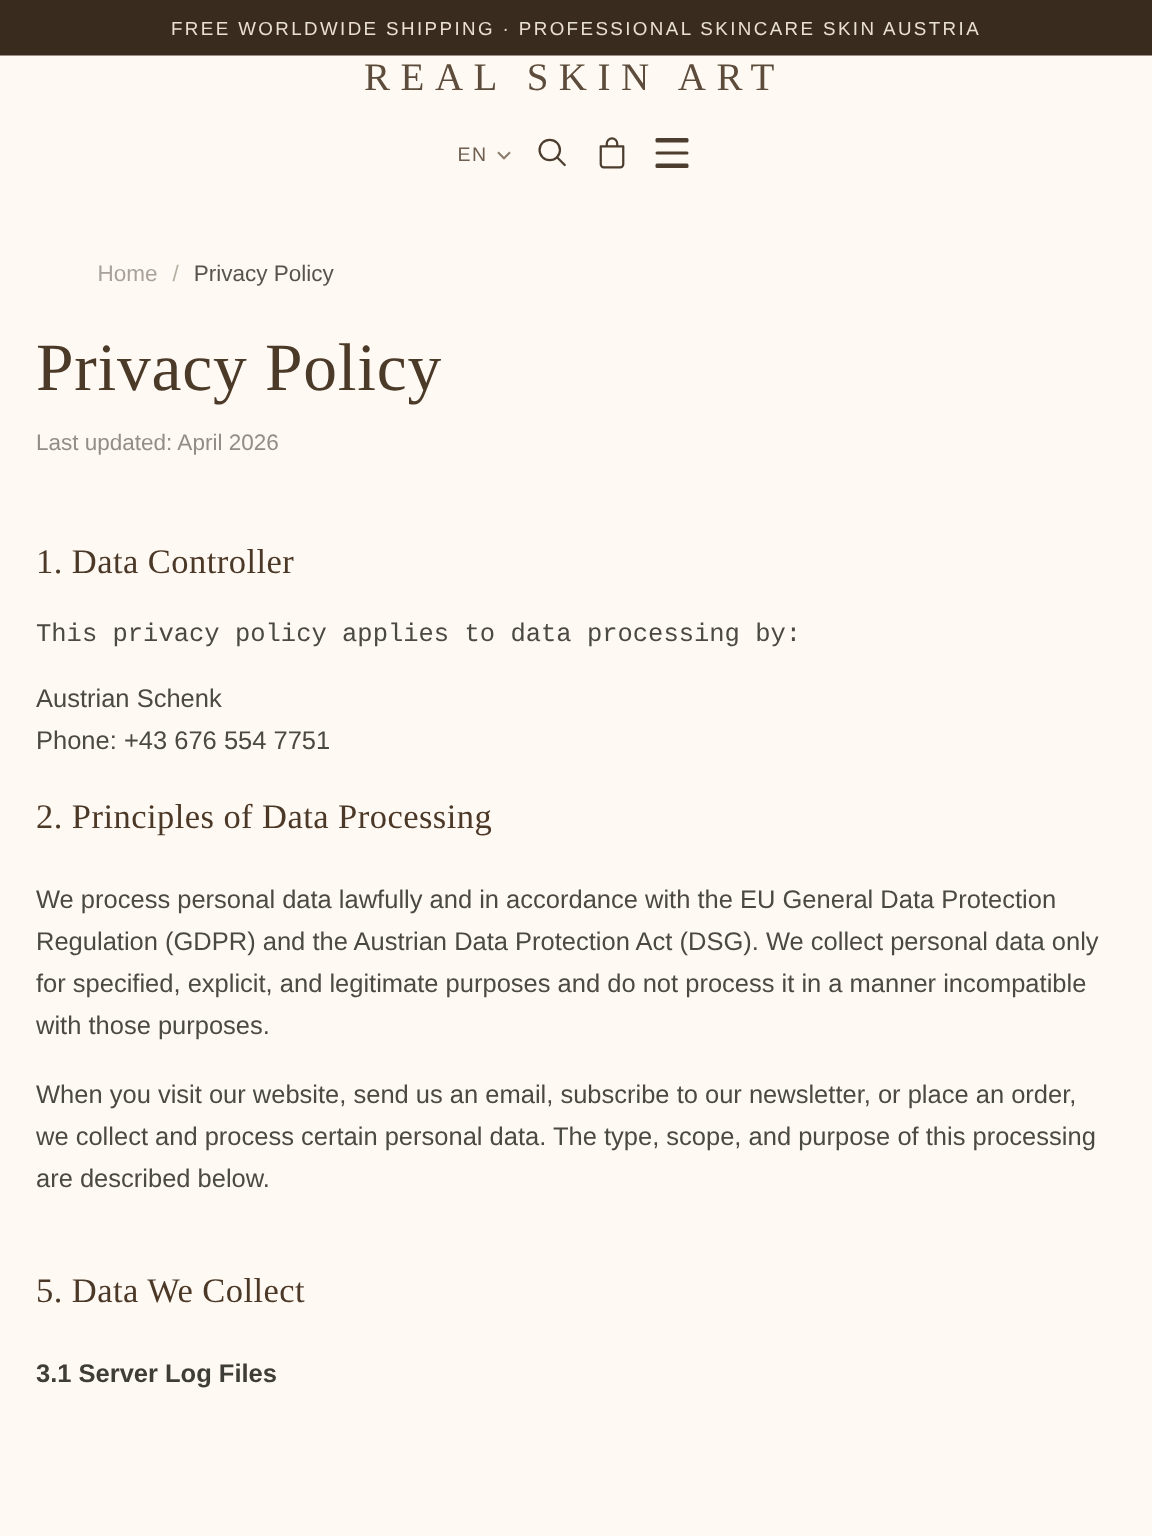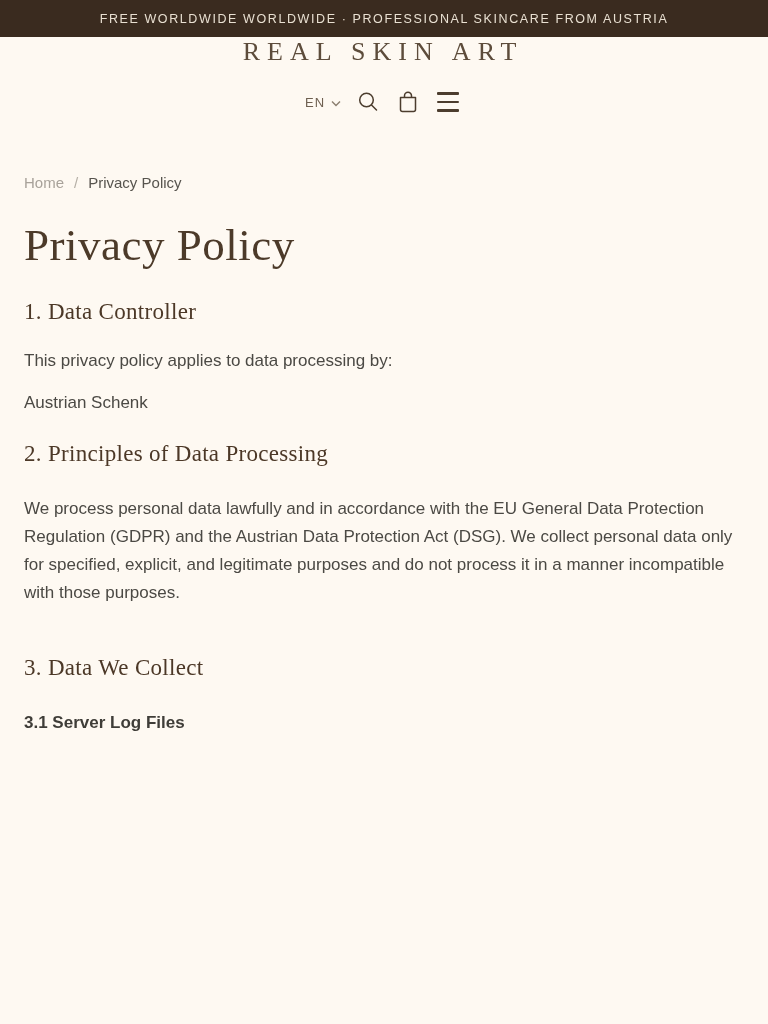--- a/index.html
+++ b/index.html
@@ -51,21 +51,21 @@
     color: #4C3D2E;
   }
   .icon-btn svg { display: block; }
   .burger { display: flex; flex-direction: column; gap: 6px; width: 22px; }
   .burger i { display: block; height: 2.4px; background: #4C3D2E; border-radius: 1px; }
   
   main { width: 768px; padding: 0 24px; }
   .breadcrumb {
     margin-top: 59px;
     font-size: 15px;
-    display: flex; gap: 10px; align-items: center;
+    display: flex; gap: 10px; align-items: center; margin-left: 41px;
   }
   .breadcrumb .home { color: #A8A29A; text-decoration: none; cursor: pointer; }
   .breadcrumb .sep  { color: #B5AFA6; }
   .breadcrumb .current { color: #57544E; }
   h1 {
     margin-top: 26px;
     font-family: "Liberation Serif", serif;
     font-weight: 400;
     font-size: 45px;
     line-height: 56px;
@@ -78,29 +78,29 @@
     color: #928E86;
   }
   h2 {
     font-family: "Liberation Serif", serif;
     font-weight: 400;
     font-size: 23px;
     line-height: 30px;
     color: #4C3827;
     letter-spacing: 0.3px;
   }
-  .h2-1 { margin-top: 24px; }
+  .h2-1 { margin-top: 56px; }
   .h2-2 { margin-top: 22px; }
   .h2-3 { margin-top: 46px; }
   p.body, .contact {
     font-size: 17px;
     line-height: 28px;
     color: #4B4944;
   }
-  .p-intro { margin-top: 20px; }
+  .p-intro { margin-top: 20px; font-family: Liberation Mono, monospace; }
   .contact { margin-top: 14px; }
   .contact .line { display: block; }
   .contact strong { color: #3F3D38; font-weight: 700; }
   .email-label { margin-right: 5px; }
   a.link {
     color: #8A7358;
     text-decoration: underline;
     text-underline-offset: 3px;
     cursor: pointer;
   }
@@ -111,21 +111,21 @@
     font-size: 17px;
     line-height: 28px;
     font-weight: 700;
     color: #3F3D38;
   }
 </style>
 </head>
 <body>
 
 <div class="announcement">
-  <span>FREE WORLDWIDE WORLDWIDE · PROFESSIONAL SKINCARE FROM AUSTRIA</span>
+  <span>FREE WORLDWIDE SHIPPING · PROFESSIONAL SKINCARE SKIN AUSTRIA</span>
 </div>
 
 <header>
   <div class="logo">REAL SKIN ART</div>
   <div class="header-right">
     <button class="lang-btn">
       <span>EN</span>
       <span>
         <svg width="10" height="7" viewBox="0 0 10 7" fill="none" stroke="#8B7E6F" stroke-width="1.4">
           <polyline points="1,1.5 5,5.5 9,1.5"></polyline>
@@ -159,31 +159,34 @@
 </header>
 
 <main>
   <nav class="breadcrumb">
     <a class="home">Home</a>
     <span class="sep">/</span>
     <span class="current">Privacy Policy</span>
   </nav>
 
   <h1>Privacy Policy</h1>
+  <p class="updated">Last updated: April 2026</p>
 
   <section>
     <h2 class="h2-1">1. Data Controller</h2>
     <p class="body p-intro">This privacy policy applies to data processing by:</p>
     <div class="contact">
       <span class="line">Austrian Schenk</span>
+      <span class="line">Phone: +43 676 554 7751</span>
     </div>
   </section>
 
   <section>
     <h2 class="h2-2">2. Principles of Data Processing</h2>
     <p class="body p-first">We process personal data lawfully and in accordance with the EU General Data Protection Regulation (GDPR) and the Austrian Data Protection Act (DSG). We collect personal data only for specified, explicit, and legitimate purposes and do not process it in a manner incompatible with those purposes.</p>
+    <p class="body p-next">When you visit our website, send us an email, subscribe to our newsletter, or place an order, we collect and process certain personal data. The type, scope, and purpose of this processing are described below.</p>
   </section>
 
   <section>
-    <h2 class="h2-3">3. Data We Collect</h2>
+    <h2 class="h2-3">5. Data We Collect</h2>
     <p class="subheading">3.1 Server Log Files</p>
   </section>
 </main>
 
 </body></html>

